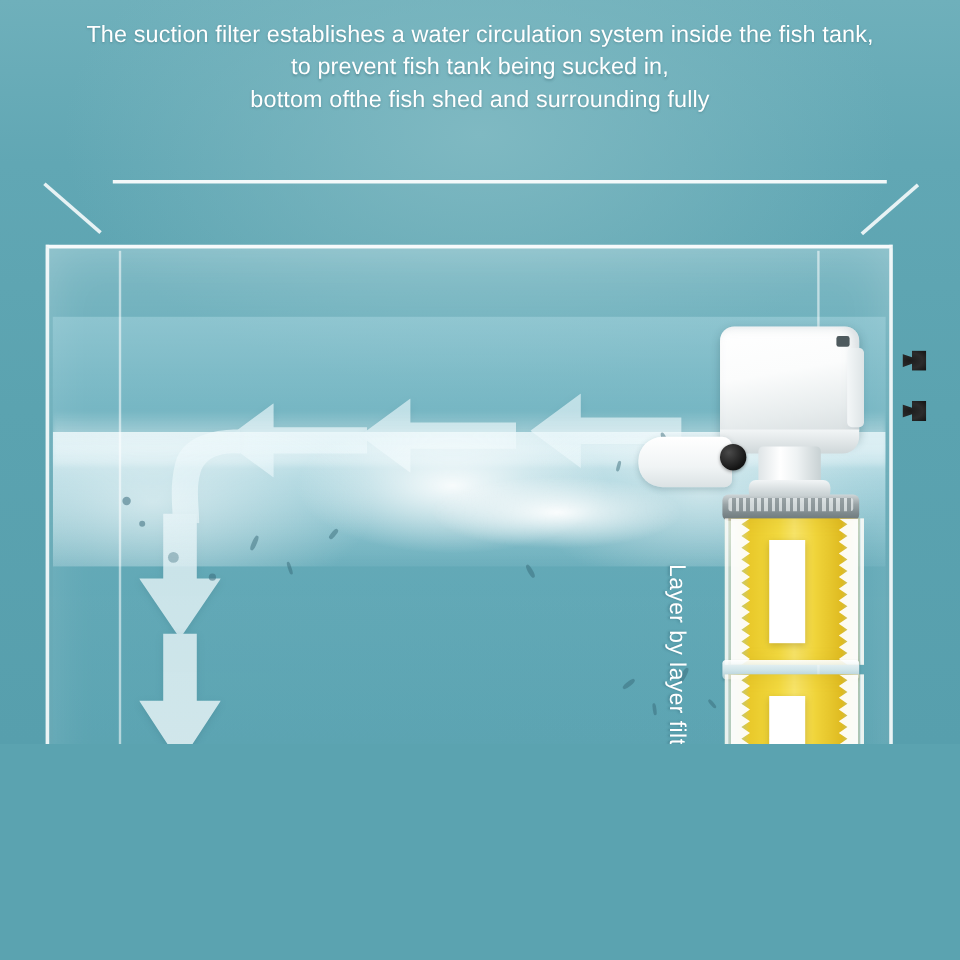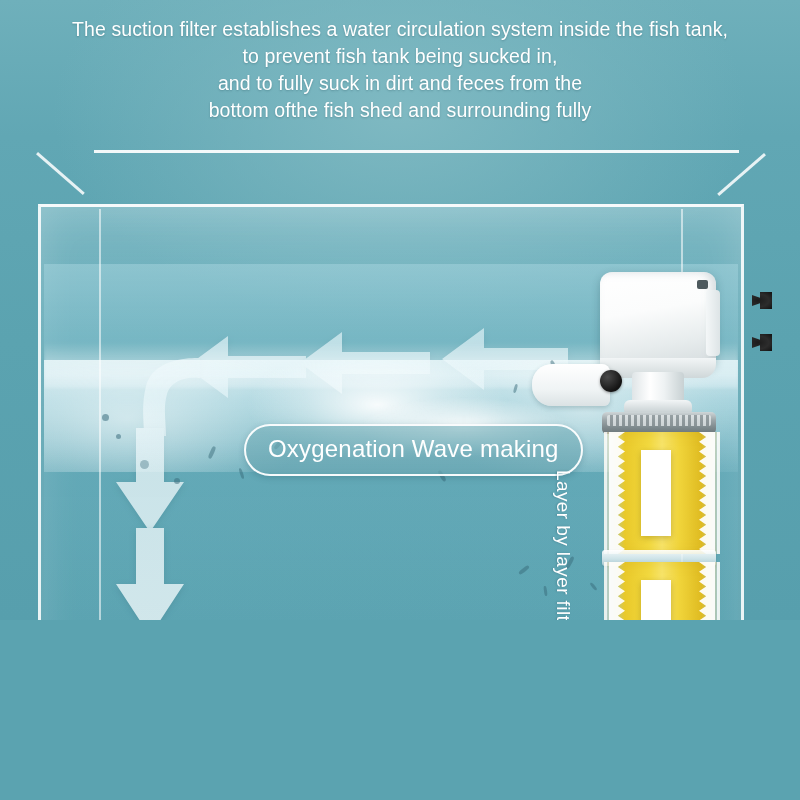--- a/index.html
+++ b/index.html
@@ -271,21 +271,20 @@
   }
 </style>
 </head>
 <body>
 
 <div id="stage">
 
   <div id="header">
     <span class="hl">The suction filter establishes a water circulation system inside the fish tank,</span>
     <span class="hl">to prevent fish tank being sucked in,</span>
-    <span class="hl">and to fully suck in dirt and feces from the</span>
     <span class="hl">bottom ofthe fish shed and surrounding fully</span>
   </div>
 
   <div id="tank">
 
     <div class="rim-left-diag"></div>
     <div class="rim-right-diag"></div>
     <div class="rim-top"></div>
 
     <div class="glass-front">
@@ -342,23 +341,20 @@
   </svg>
   <svg class="warrow" style="left:116px;top:528px;" width="68" height="108" viewBox="0 0 68 108">
     <polygon points="34,108 0,56 20,56 20,0 48,0 48,56 68,56" fill="#ffffff"></polygon>
   </svg>
 
   <svg class="warrow" style="left:142px;top:642px;" width="132" height="82" viewBox="0 0 132 82">
     <path d="M4,2 C4,2 1,40 26,52 C44,60 64,58 64,58 L64,40 L124,62 L64,82 L64,66
              C64,66 30,70 14,52 C-2,34 4,2 4,2 Z" fill="#ffffff" opacity="0.96"></path>
   </svg>
 
-  <div id="pill">
-    <span>Oxygenation Wave making</span>
-  </div>
 
   <div id="vlabel">
     <span>Layer by layer filtering</span>
   </div>
 
 
   <svg class="debris" style="left:404px;top:736px;" width="56" height="44" viewBox="0 0 56 44">
     <g stroke="#d97b27" stroke-width="5" stroke-linecap="round" fill="none">
       <path d="M6,10 C16,14 28,12 40,6"></path>
       <path d="M10,24 C22,22 32,28 48,22"></path>

